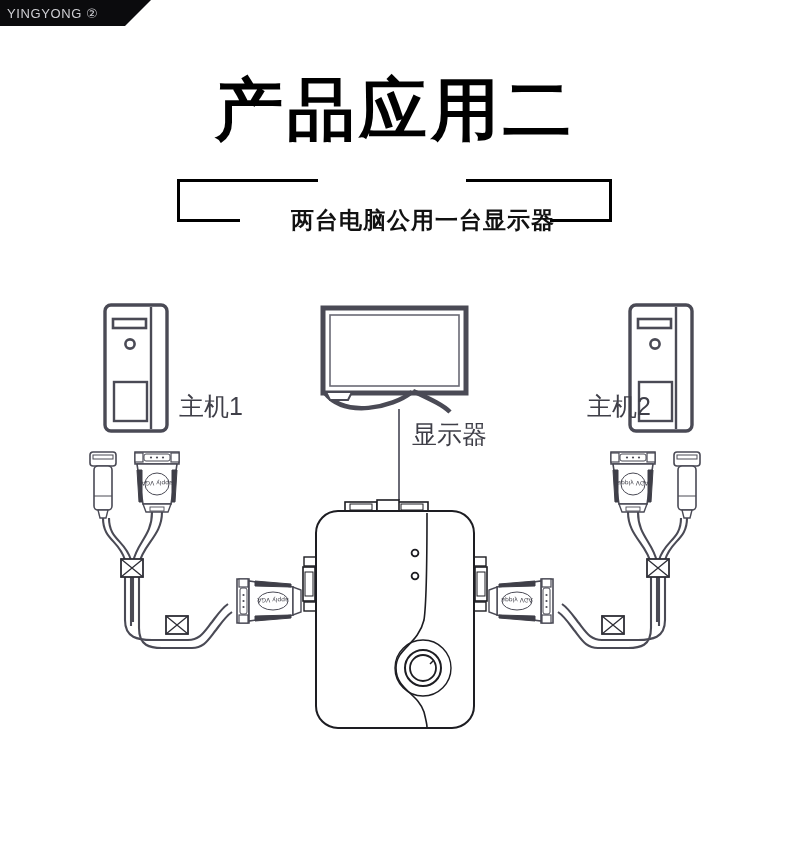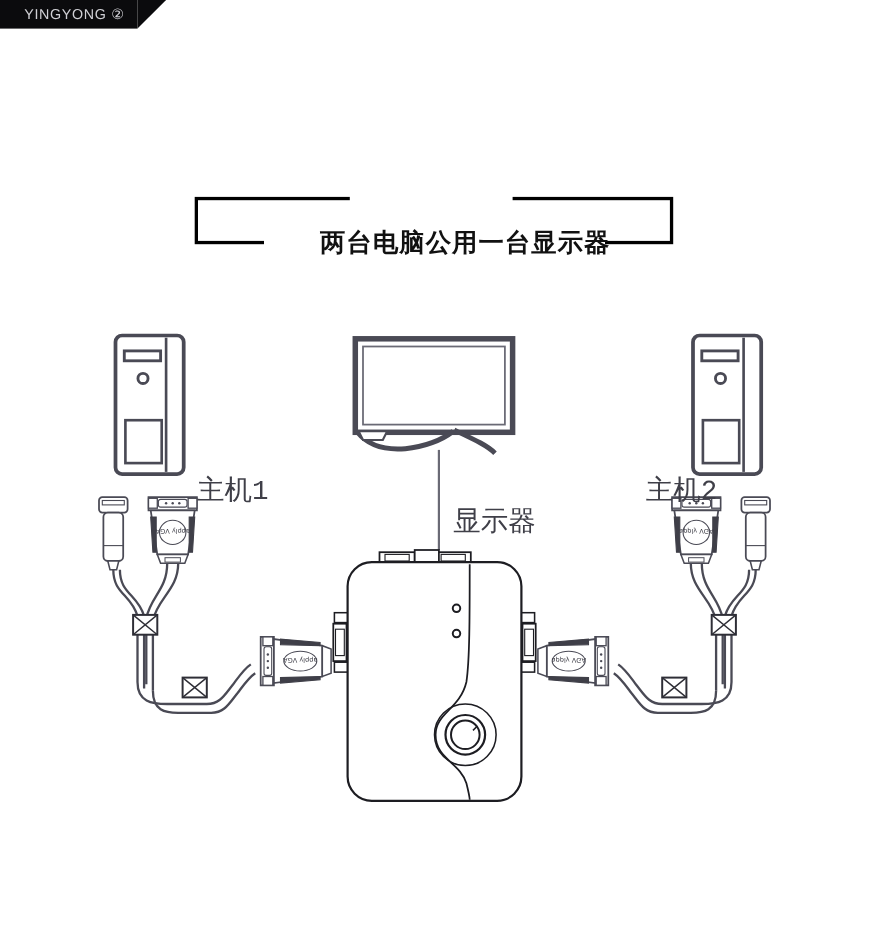--- a/index.html
+++ b/index.html
@@ -14,21 +14,21 @@
 
   
   .corner-banner{
     position:absolute;left:0;top:0;
     width:125px;height:26px;
     background:#0b0b0d;
     color:#cfcfd4;
     font-size:13px;
     letter-spacing:.6px;
     display:flex;align-items:center;
-    padding-left:22px;
+    padding-left:7px;
     box-sizing:border-box;
     z-index:5;
   }
   .corner-banner-tail{
     position:absolute;left:125px;top:0;
     width:0;height:0;
     border-top:26px solid #0b0b0d;
     border-right:26px solid transparent;
     z-index:5;
   }
@@ -84,40 +84,40 @@
     letter-spacing:1px;
     font-family:"DejaVu Sans","Liberation Sans",sans-serif;
     margin-left:28px;
   }
 
   
   .diag-label{
     position:absolute;
     font-size:25px;
     color:#3f3f48;
-    font-family:Liberation Mono, monospace;
+    font-family:Liberation Sans, sans-serif;
     white-space:nowrap;
-    margin-top:39px;
   }
   #label-host1{left:179px;top:390px;}
   #label-host2{left:587px;top:390px;}
   #label-monitor{left:412px;top:418px;}
 
   svg{position:absolute;left:0;top:0;}
 </style>
 </head>
 <body>
 
 <div id="page">
 
   <div class="corner-banner">
     <span>YINGYONG ②</span>
   </div>
   <div class="corner-banner-tail"></div>
 
+  <div class="main-title">产品应用二</div>
 
   <div class="subtitle-frame"></div>
   <div class="frame-gap-top"></div>
   <div class="frame-gap-bottom"></div>
   <div class="subtitle-text">两台电脑公用一台显示器</div>
 
   <svg width="790" height="848" viewBox="0 0 790 848">
 
     <defs>
       <g id="usb-plug">

